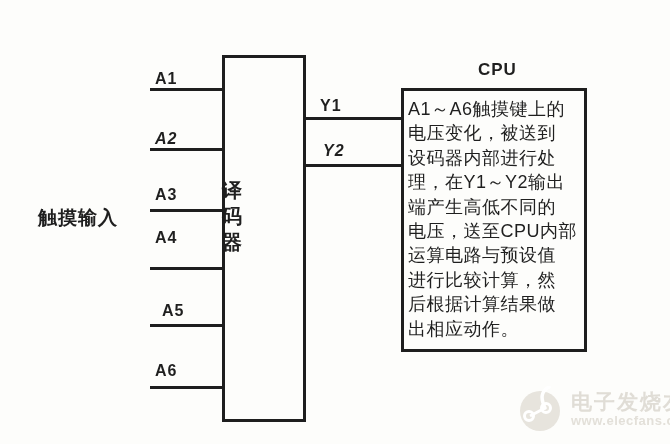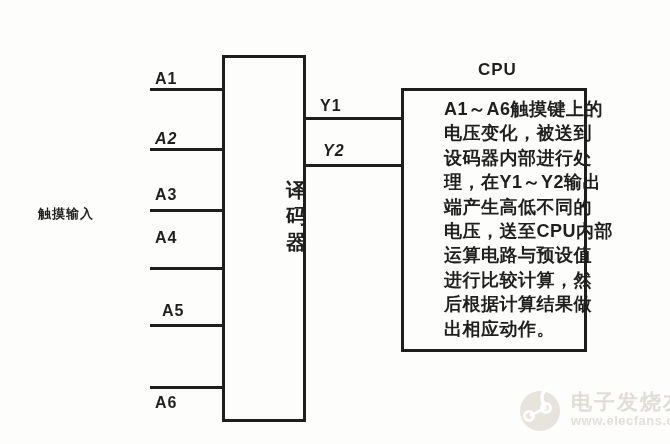--- a/index.html
+++ b/index.html
@@ -21,21 +21,21 @@
     border: 3px solid #1e1e1e;
     background: transparent;
   }
   .decoder-box { left: 222px; top: 55px; width: 84px; height: 367px; }
   .cpu-box     { left: 401px; top: 88px; width: 186px; height: 264px; }
 
   
   .decoder-label {
     position: absolute;
     left: 222px; top: 177px; width: 84px;
-    text-align: right;
+    text-align: left;
     font-size: 20px;
     font-weight: 600;
     line-height: 26px;
     letter-spacing: 0;
   }
   .decoder-label span {
     display: inline-block;
     width: 22px;
     word-break: break-all;
   }
@@ -65,34 +65,33 @@
     text-align: center;
   }
 
   
   .cpu-note {
     position: absolute;
     left: 408px; top: 97px;
     width: 176px;
     font-size: 18px;
     line-height: 24.4px;
-    font-weight: 700;
+    font-weight: 400;
     white-space: pre;
     letter-spacing: 0.5px;
-    margin-left: 36px;
   }
 
   
   .src-label {
     position: absolute;
     left: 38px; top: 203px;
     font-weight: 600;
   }
   .src-line1 { font-size: 17px; letter-spacing: 1px; margin-left: 6px; }
-  .src-line2 { font-size: 13px; margin-top: 2px; letter-spacing: 1px; }
+  .src-line2 { font-size: 19px; margin-top: 2px; letter-spacing: 1px; }
 
   
   .watermark {
     position: absolute;
     left: 518px; top: 386px;
     display: flex;
     align-items: center;
     color: #e0ddd6;
   }
   .wm-logo { width: 46px; height: 46px; flex: 0 0 auto; }
@@ -118,21 +117,21 @@
 
   <div class="src-label">
     <div class="src-line2">触摸输入</div>
   </div>
 
   <div class="pin-label" style="left:155px; top:70px;">A1</div>
   <div class="pin-label" style="left:155px; top:130px;font-style:italic;">A2</div>
   <div class="pin-label" style="left:155px; top:186px;">A3</div>
   <div class="pin-label" style="left:155px; top:229px;">A4</div>
   <div class="pin-label" style="left:162px; top:302px;">A5</div>
-  <div class="pin-label" style="left:155px; top:362px;margin-top:32px;">A6</div>
+  <div class="pin-label" style="left:155px; top:362px;">A6</div>
 
   <div class="wire" style="left:150px; top:88px;  width:73px;"></div>
   <div class="wire" style="left:150px; top:148px; width:73px;"></div>
   <div class="wire" style="left:150px; top:209px; width:73px;"></div>
   <div class="wire" style="left:150px; top:267px; width:73px;"></div>
   <div class="wire" style="left:150px; top:324px; width:73px;"></div>
   <div class="wire" style="left:150px; top:386px; width:73px;"></div>
 
   <div class="box decoder-box"></div>
   <div class="decoder-label">

